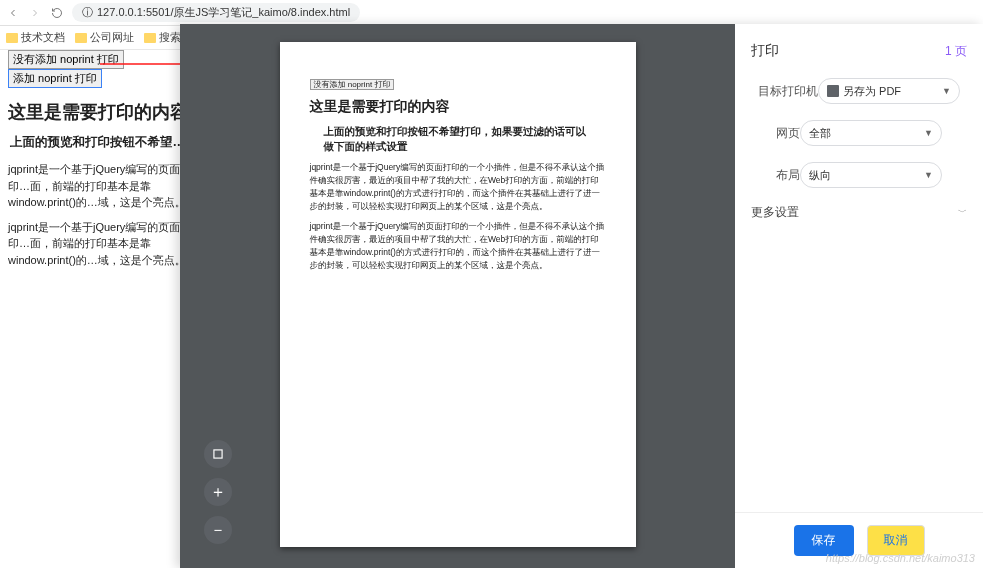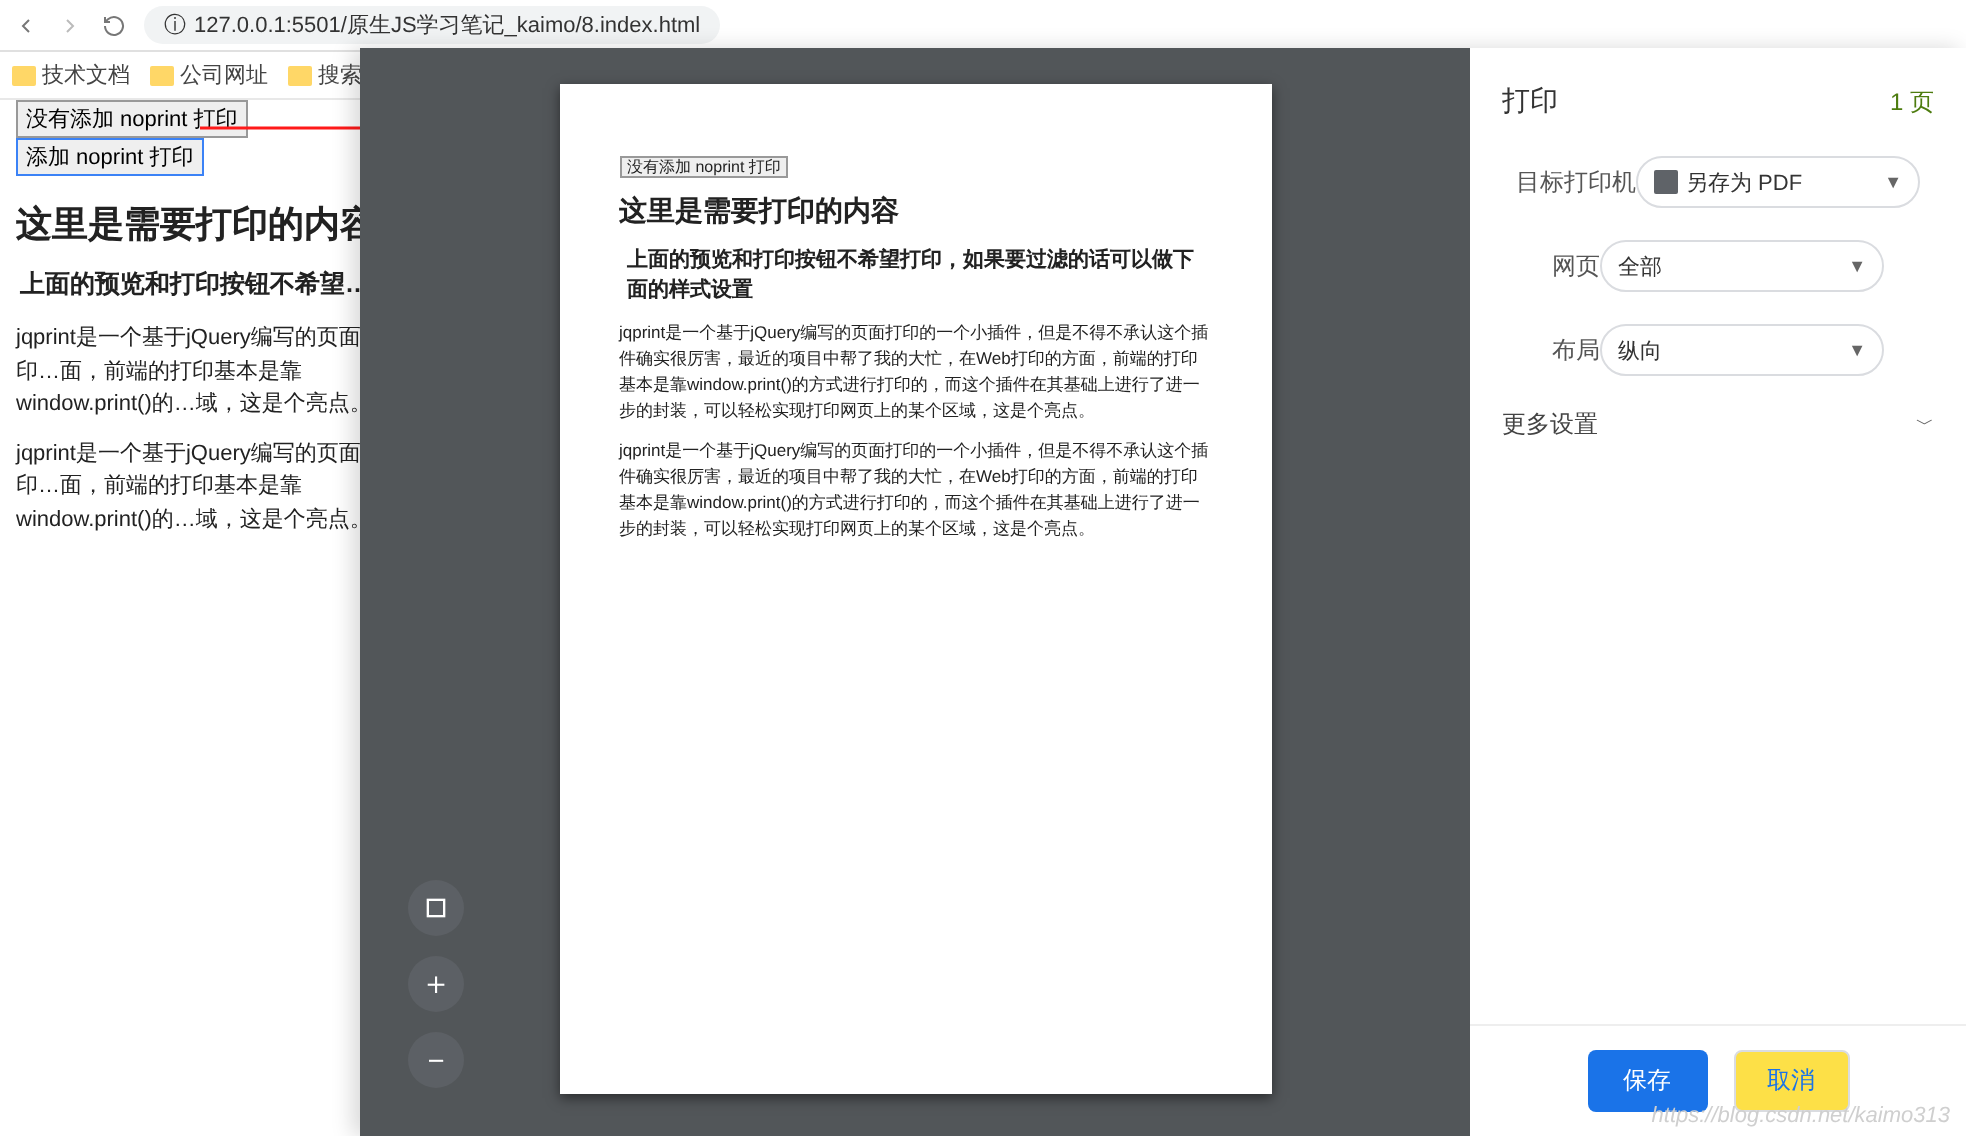--- a/index.html
+++ b/index.html
@@ -19,32 +19,32 @@
 .page-under h1 { font-size: 18px; font-weight: bold; margin: 12px 0 10px; }
 .page-under h3 { font-size: 12.5px; font-weight: bold; margin: 0 2px 10px; }
 .page-under p { font-size: 11px; line-height: 1.5; margin-bottom: 8px; }
 
 
 .print-overlay { position: absolute; left: 180px; top: 24px; right: 0; bottom: 0; background: #fff; box-shadow: -4px 0 10px rgba(0,0,0,.15); display: flex; }
 .preview-area { flex: 1; background: #525659; position: relative; display: flex; justify-content: center; padding: 18px 0; }
 .paper { width: 356px; height: 505px; background: #fff; box-shadow: 0 2px 6px rgba(0,0,0,.5); padding: 36px 30px; font-size: 9.5px; color: #222; }
 .paper .pb { font-size: 8px; border: 1px solid #999; background: #efefef; padding: 0 3px; }
 .paper h1 { font-size: 14px; font-weight: bold; margin: 8px 0 8px; }
-.paper h3 { font-size: 10.5px; font-weight: bold; margin: 0 4px 8px; line-height: 1.4; }
+.paper h3 { font-size: 10.5px; font-weight: bold; margin: 0 14px 8px; line-height: 1.4; }
 .paper p { font-size: 8.5px; line-height: 1.5; margin-bottom: 8px; }
 
 .preview-ctrls { position: absolute; left: 24px; bottom: 24px; display: flex; flex-direction: column; gap: 10px; }
 .circle-btn { width: 28px; height: 28px; border-radius: 50%; background: #5f6368cc; color: #fff; display: flex; align-items: center; justify-content: center; font-size: 16px; cursor: pointer; }
 
 
 .settings { width: 248px; background: #fff; display: flex; flex-direction: column; font-size: 12px; color: #333; }
 .settings-body { flex: 1; padding: 18px 16px; }
 .row1 { display: flex; justify-content: space-between; align-items: center; margin-bottom: 18px; }
 .row1 .title { font-size: 14px; }
-.row1 .pages { color: #4d7c0f; font-size: 12px; }
+.row1 .pages { color: #8b5cf6; font-size: 12px; }
 .field { display: flex; align-items: center; justify-content: center; margin-bottom: 16px; }
 .field-label { color: #555; font-size: 12px; }
 .select { width: 142px; height: 26px; border: 1px solid #dadce0; border-radius: 13px; display: flex; align-items: center; justify-content: space-between; padding: 0 8px; font-size: 11px; background: #fff; cursor: pointer; }
 .chev { color: #666; font-size: 9px; }
 .pdf-ic { width: 12px; height: 12px; background: #5f6368; display: inline-block; border-radius: 1px; margin-right: 4px; }
 .more { margin-top: 10px; display: flex; justify-content: space-between; align-items: center; color: #444; cursor: pointer; }
 .footer { padding: 12px 16px; display: flex; justify-content: center; gap: 13px; border-top: 1px solid #eee; }
 .btn-primary { background: #1a73e8; color: #fff; border: none; border-radius: 4px; padding: 6px 18px; font-size: 12px; cursor: pointer; }
 .btn-secondary { background: #fde047; color: #1a73e8; border: 1px solid #dadce0; border-radius: 4px; padding: 6px 16px; font-size: 12px; cursor: pointer; }
 

